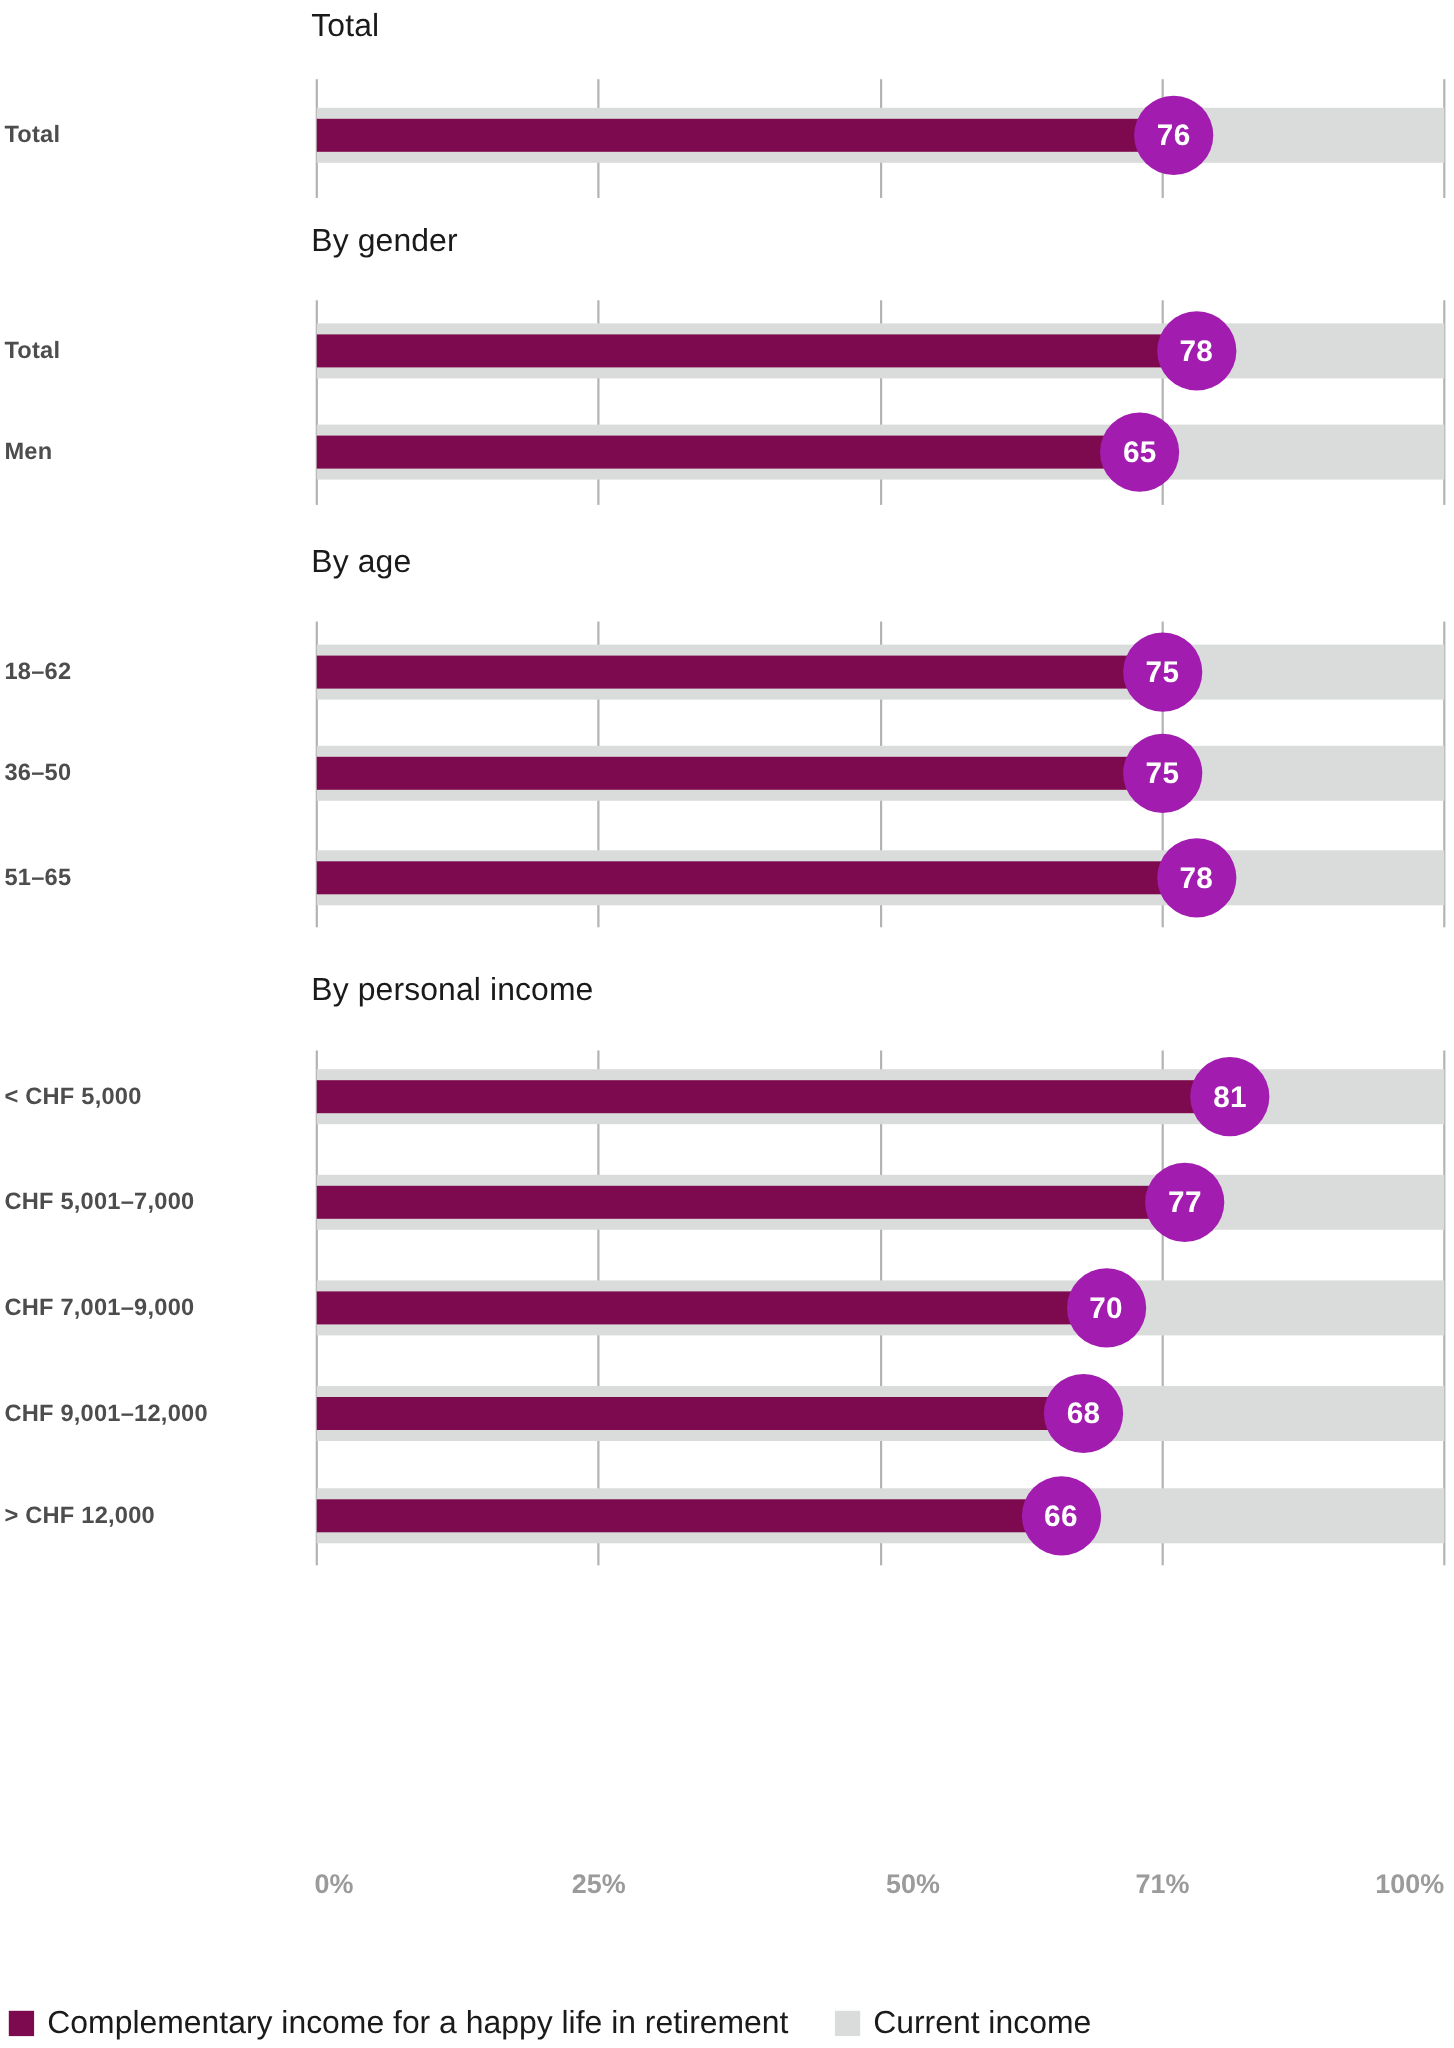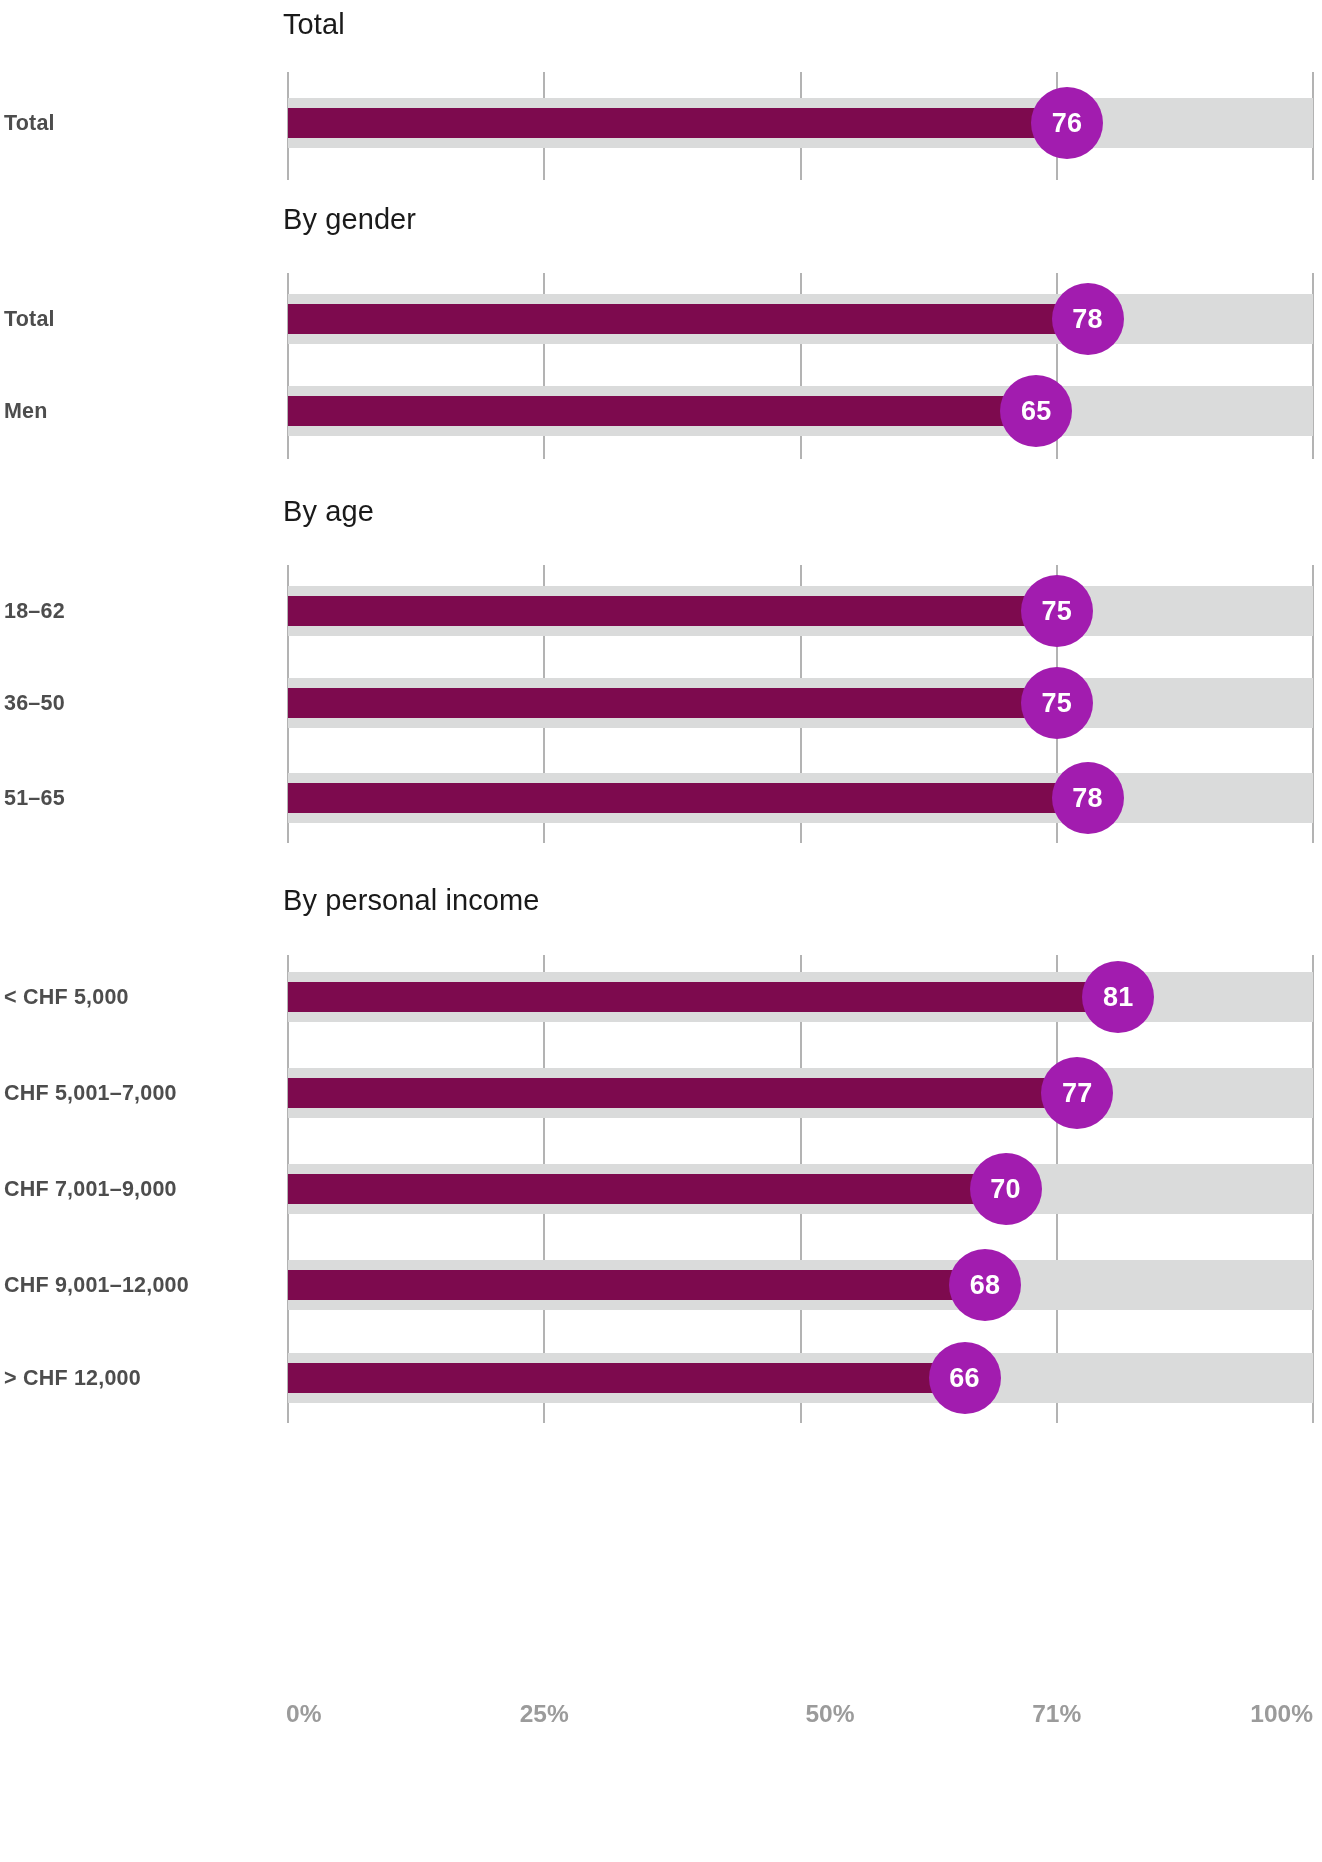--- a/index.html
+++ b/index.html
@@ -198,13 +198,23 @@
     <div class="track" style="top: 1353px; left: 288px; width: 1025px; position: absolute;"></div>
     <div class="bar" style="top: 1363px; left: 288px; width: 676.5px; position: absolute;"></div>
     <div class="marker" style="top: 1378px; left: 964.5px;">66</div>
     <div class="axis" style="top: 1700px;">
       <div class="axis-tick-label first" style="left: 0px;">0%</div>
       <div class="axis-tick-label" style="left: 256.25px;">25%</div>
       <div class="axis-tick-label" style="left: 542px;">50%</div>
       <div class="axis-tick-label" style="left: 768.75px;">71%</div>
       <div class="axis-tick-label last" style="left: 1025px;">100%</div>
     </div>
+    <div class="legend">
+      <div class="legend-item">
+        <span class="legend-swatch" style="background: rgb(125, 10, 78);"></span>
+        <span>Complementary income for a happy life in retirement</span>
+      </div>
+      <div class="legend-item">
+        <span class="legend-swatch" style="background: rgb(218, 219, 219);"></span>
+        <span>Current income</span>
+      </div>
+    </div>
   </div>
 
 </body></html>

